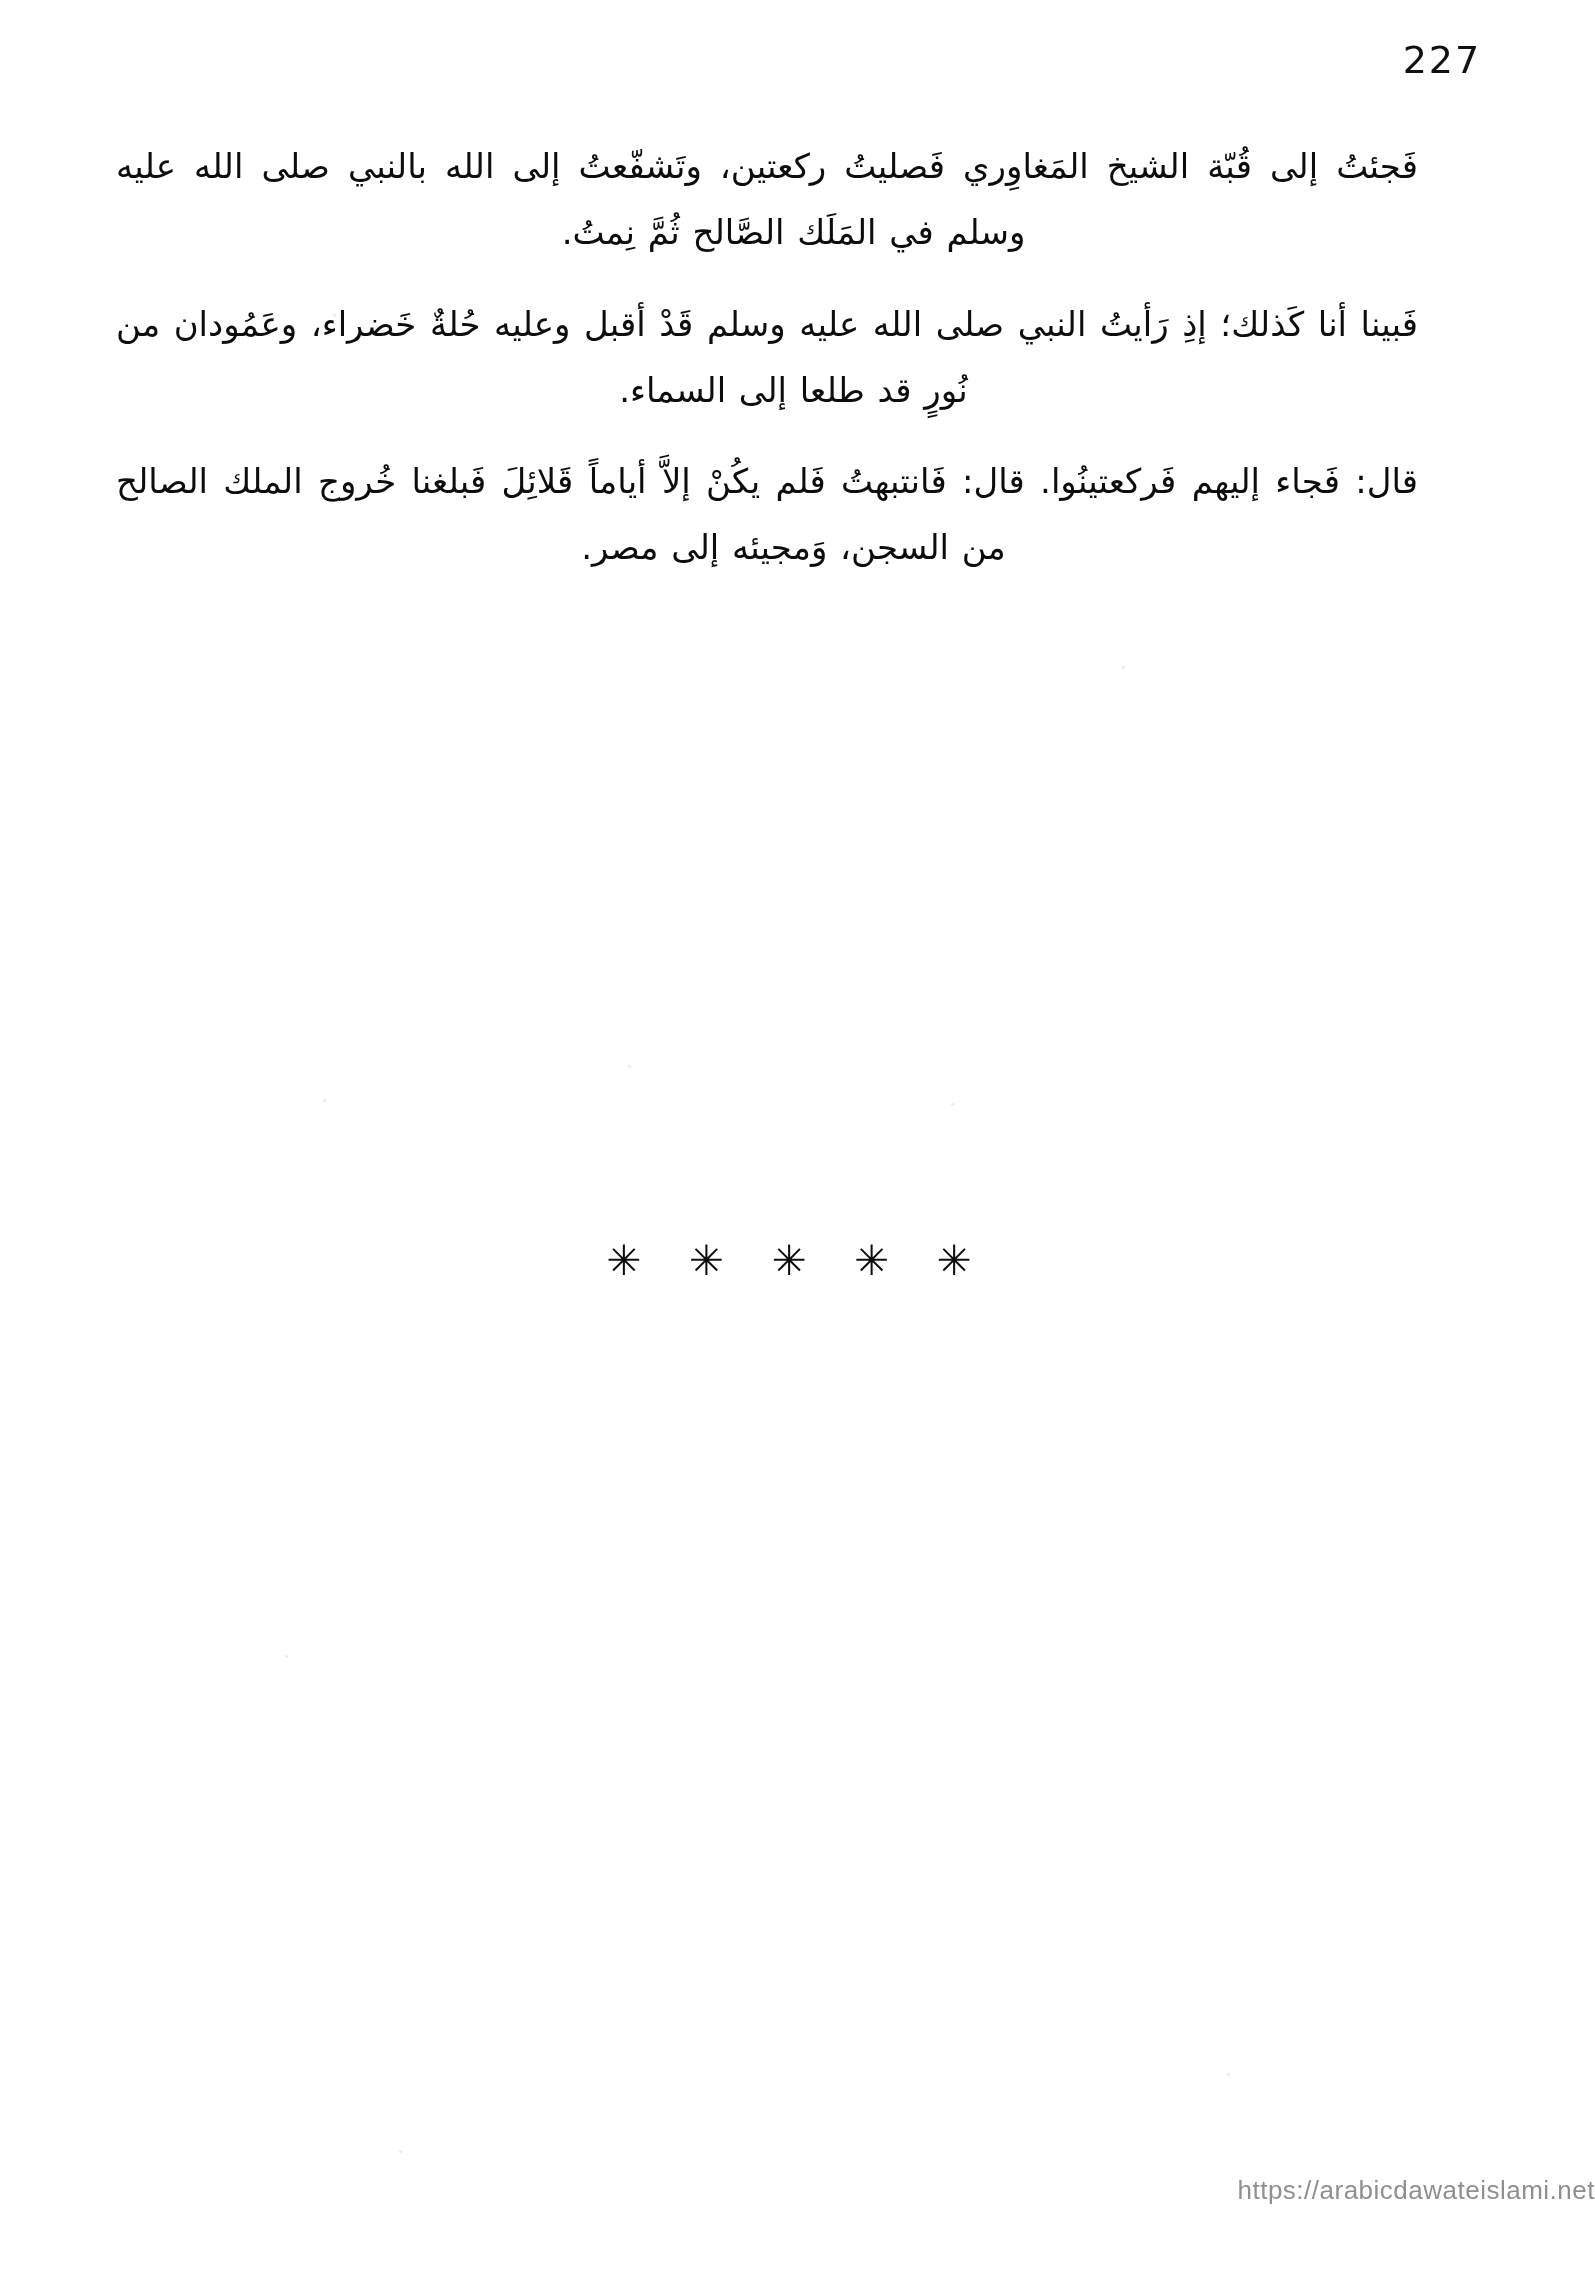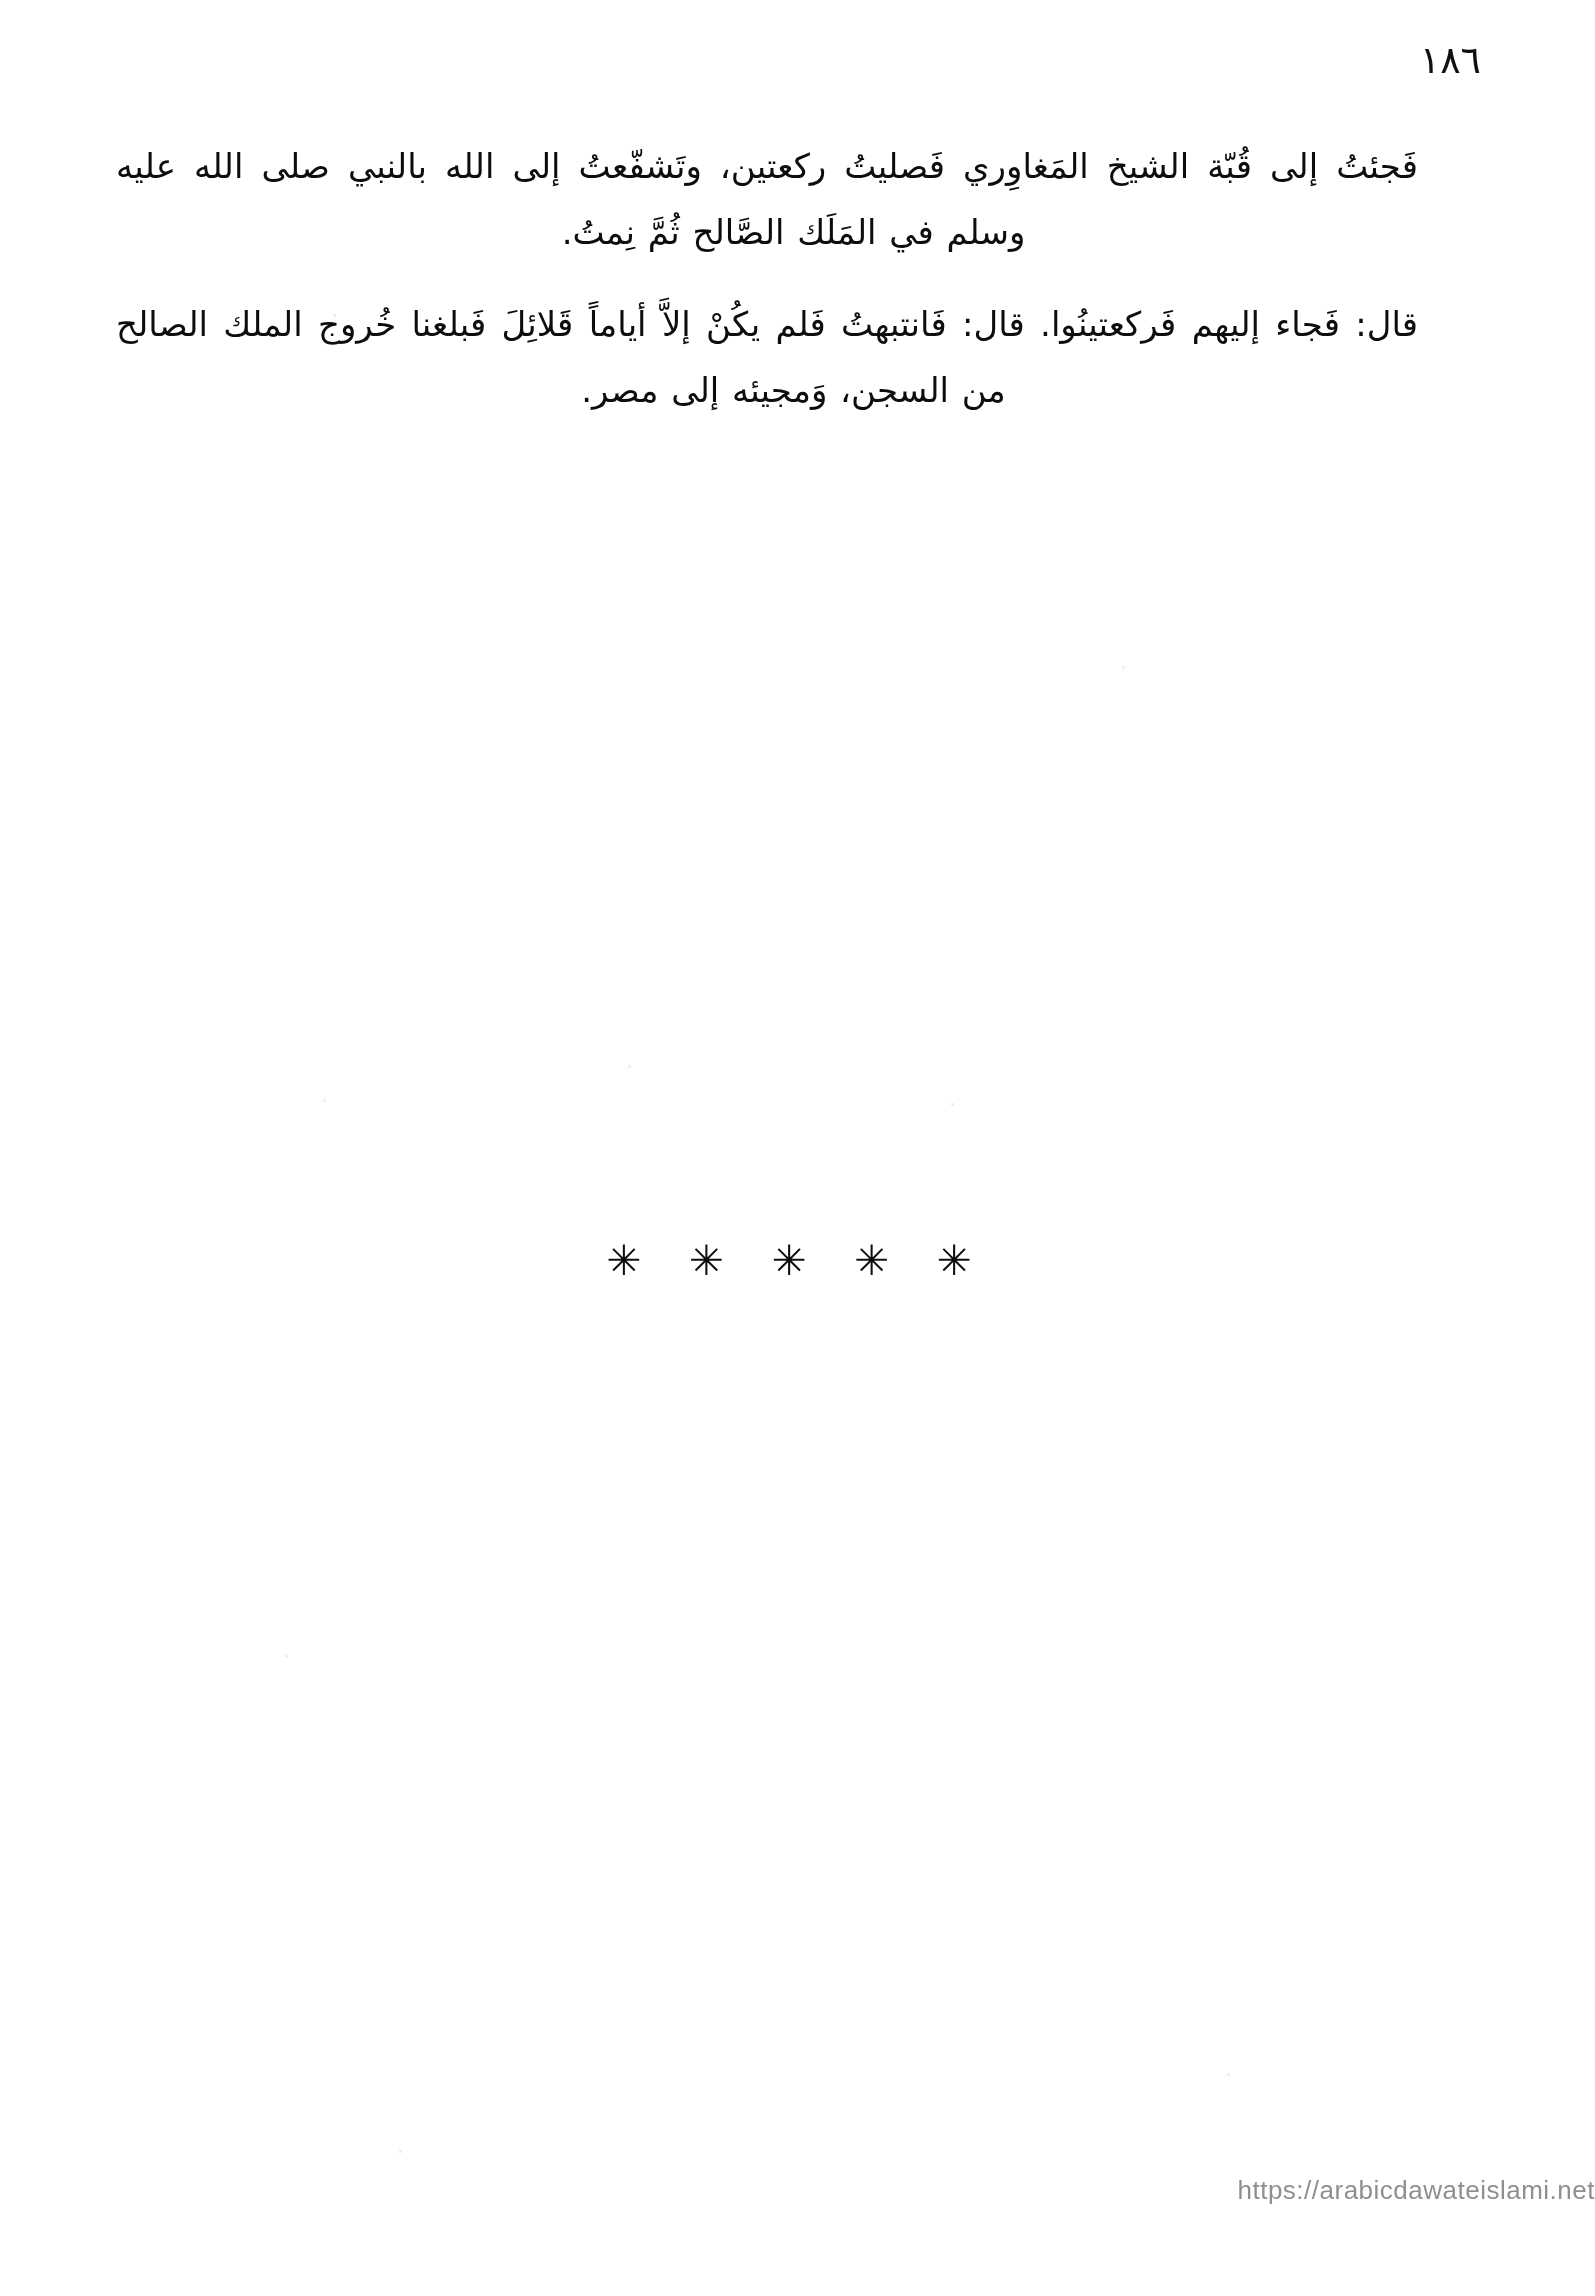--- a/index.html
+++ b/index.html
@@ -82,24 +82,25 @@
     width: 2.9px;
     height: 2.9px;
     opacity: .55;
   }
 </style>
 </head>
 <body>
 
 <div class="page">
 
-  <div class="page-number">١٨٦</div>
+  <div class="page-number">227</div>
 
   <div class="body-text">
     <p class="para">فَجئتُ إلى قُبّة الشيخ المَغاوِري فَصليتُ ركعتين، وتَشفّعتُ إلى الله بالنبي صلى الله عليه وسلم في المَلَك الصَّالح ثُمَّ نِمتُ.</p>
+    <p class="para">فَبينا أنا كَذلك؛ إذِ رَأيتُ النبي صلى الله عليه وسلم قَدْ أقبل وعليه حُلةٌ خَضراء، وعَمُودان من نُورٍ قد طلعا إلى السماء.</p>
     <p class="para">قال: فَجاء إليهم فَركعتينُوا. قال: فَانتبهتُ فَلم يكُنْ إلاَّ أياماً قَلائِلَ فَبلغنا خُروج الملك الصالح من السجن، وَمجيئه إلى مصر.</p>
   </div>
 
   <div class="separator">✳ ✳ ✳ ✳ ✳</div>
 
   <div class="footer-url">https://arabicdawateislami.net</div>
 
   <div class="speckle" style="top:314px; left:333px;"></div>
   <div class="speckle" style="top:666px; left:1122px;"></div>
   <div class="speckle" style="top:1065px; left:628px;"></div>

